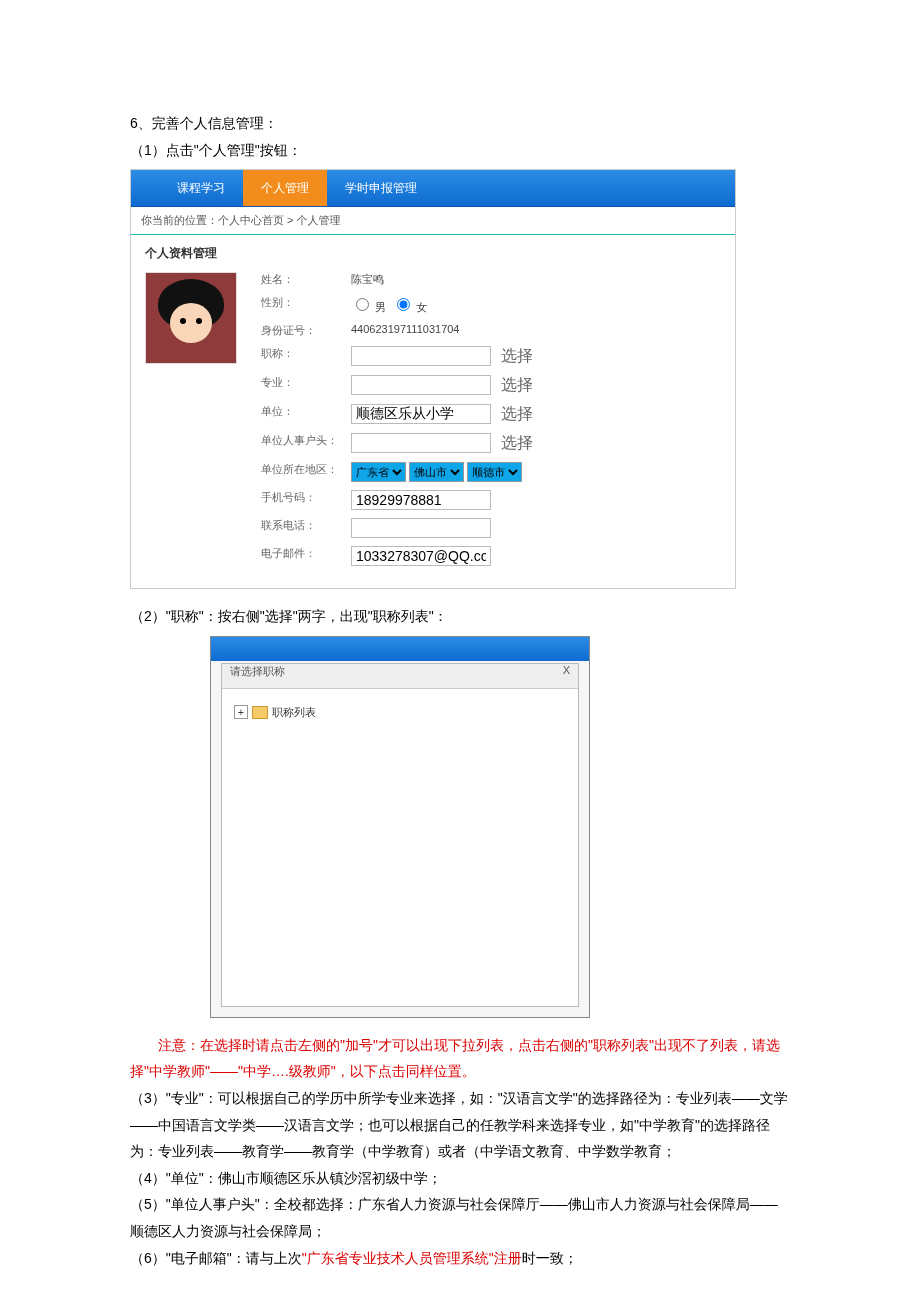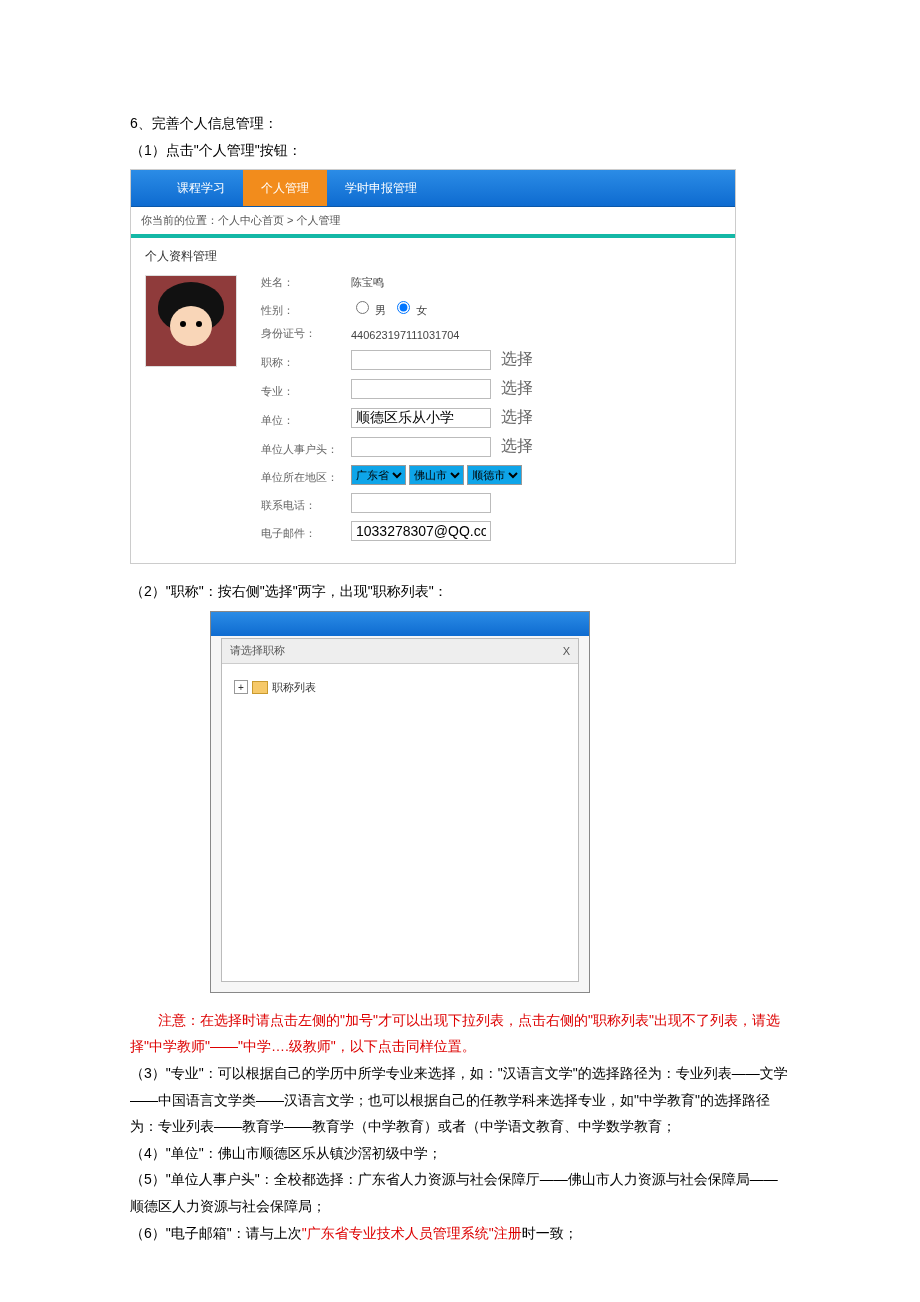--- a/index.html
+++ b/index.html
@@ -3,40 +3,40 @@
 <meta charset="utf-8">
 <style>
 body{margin:0;font-family:"Microsoft YaHei","SimSun",Arial,sans-serif;font-size:14px;color:#000;background:#fff;width:920px}
 .page{padding:110px 130px 40px 130px}
 .doc-text{line-height:1.9}
 .red{color:#d00}
 .figure1{margin:6px 0 14px 0;width:604px;border:1px solid #ccc}
 .tabbar{height:36px;background:linear-gradient(#2b8ce6,#0e6bd0);border-bottom:1px solid #0a57a9;display:flex;align-items:center;padding-left:28px}
 .tab{color:#fff;font-size:12px;padding:0 18px;height:36px;line-height:36px;cursor:pointer}
 .tab.active{background:#f28c1c}
-.crumb{font-size:11px;color:#555;padding:6px 10px;border-bottom:4px solid #14b8a6}
-.section-title{font-size:12px;font-weight:normal;color:#333;padding:10px 14px}
+.crumb{font-size:11px;color:#555;padding:6px 10px;border-bottom:1px solid #14b8a6}
+.section-title{font-size:12px;font-weight:bold;color:#333;padding:10px 14px}
 .profile-body{display:flex;padding:0 14px 14px 14px}
 .avatar{width:90px;height:90px;margin-right:24px;border:1px solid #ddd;background:#8f3b3b;position:relative;overflow:hidden}
 .avatar .hair{position:absolute;top:6px;left:12px;width:66px;height:50px;background:#111;border-radius:50% 50% 45% 45%}
 .avatar .face{position:absolute;top:30px;left:24px;width:42px;height:40px;background:#f9d6b8;border-radius:50%}
 .avatar .eye{position:absolute;top:45px;width:6px;height:6px;background:#000;border-radius:50%}
 .avatar .eyeL{left:34px}.avatar .eyeR{left:50px}
 .form{font-size:11px;color:#333}
-.row{display:flex;align-items:flex-end;margin-bottom:8px}
+.row{display:flex;align-items:flex-start;margin-bottom:8px}
 .lbl{width:90px;color:#666}
 .val{color:#444}
 .tin{height:18px;width:130px;border:1px solid #bbb;font-size:14px;padding:0 4px}
 .sel{height:20px;font-size:11px;border:1px solid #999;background:#0ea5e9}
 .pick{margin-left:10px;color:#666;font-size:16px;cursor:pointer}
 .btn{display:inline-block;background:#f28c1c;color:#fff;font-size:13px;padding:6px 26px;border:none;border-radius:2px;cursor:pointer}
 .figure2{margin:6px 0 14px 80px;width:378px;height:380px;border:1px solid #888;background:#f6f6f6;position:relative}
 .fig2top{height:24px;background:linear-gradient(#2b8ce6,#0e6bd0)}
 .modal{position:absolute;top:26px;left:10px;right:10px;bottom:10px;background:#fff;border:1px solid #bbb}
-.modal-hd{height:24px;background:#eee;border-bottom:1px solid #ccc;display:flex;align-items:center;justify-content:space-between;padding:0 8px;font-size:11px;color:#555}
+.modal-hd{height:24px;background:#eee;border-bottom:1px solid #ccc;display:flex;align-items:flex-start;justify-content:space-between;padding:0 8px;font-size:11px;color:#555}
 .modal-body{padding:16px 12px;font-size:11px;color:#333}
 .treeitem{display:flex;align-items:center}
 .plus{width:12px;height:12px;border:1px solid #999;display:inline-flex;align-items:center;justify-content:center;font-size:10px;margin-right:4px;background:#fff}
 .folder-icon{width:14px;height:11px;background:#f6c969;border:1px solid #c99a2e;margin-right:4px}
 .indent{text-indent:2em}
 </style>
 </head>
 <body>
 
 <div class="page">
@@ -93,20 +93,24 @@
             <div class="lbl">单位人事户头：</div>
             <input class="tin" style="">
             <span class="pick">选择</span>
           </div>
         <div class="row"><div class="lbl">单位所在地区：</div>
           <select class="sel"><option>广东省</option></select>&nbsp;
           <select class="sel"><option>佛山市</option></select>&nbsp;
           <select class="sel"><option>顺德市</option></select>
         </div>
         <div class="row">
+            <div class="lbl">手机号码：</div>
+            <input class="tin" value="18929978881" style="">
+          </div>
+        <div class="row">
             <div class="lbl">联系电话：</div>
             <input class="tin" style="">
           </div>
         <div class="row">
             <div class="lbl">电子邮件：</div>
             <input class="tin" value="1033278307@QQ.com" style="">
           </div>
       </div>
     </div>
   </div>

